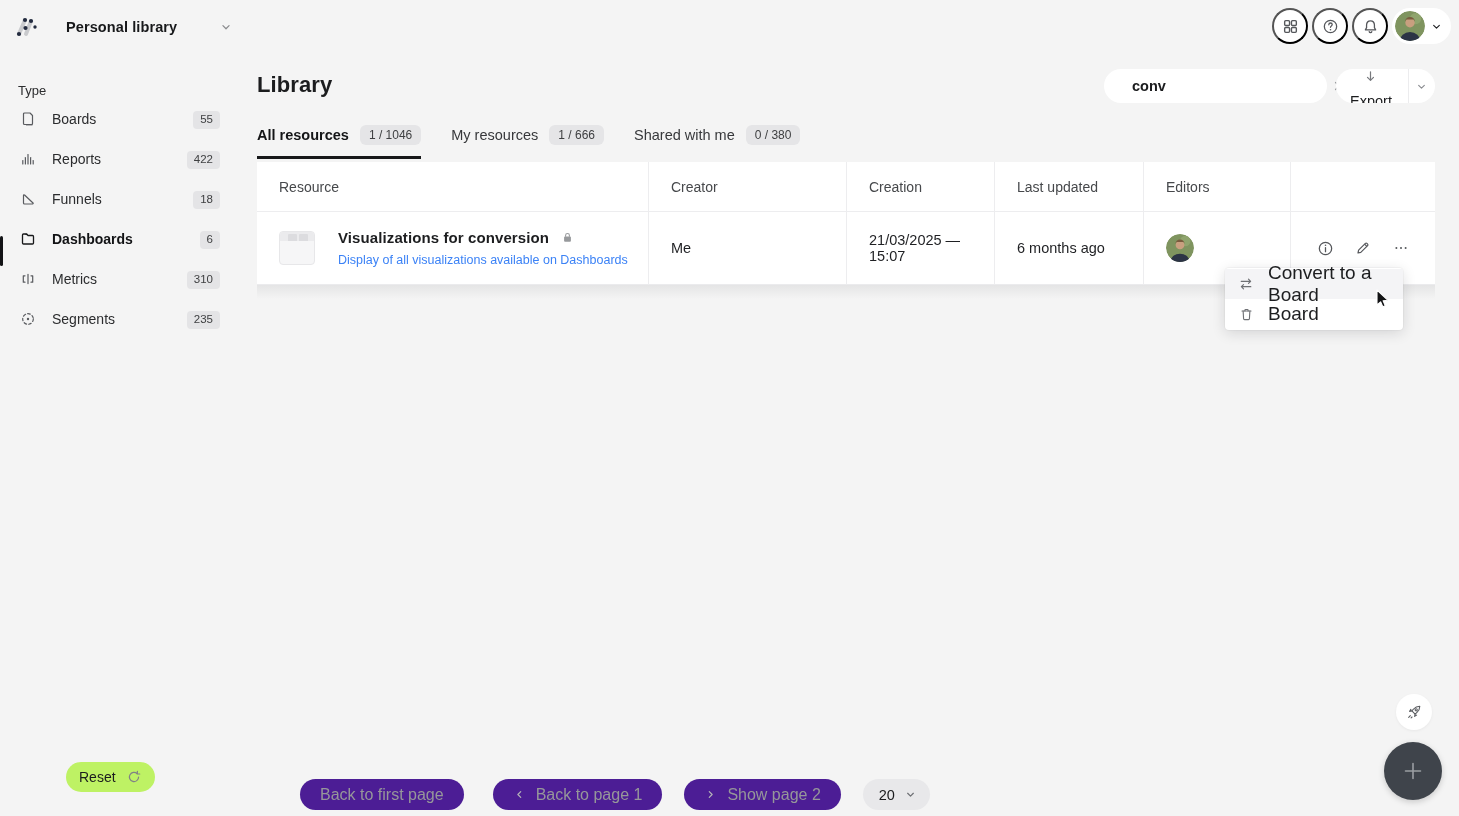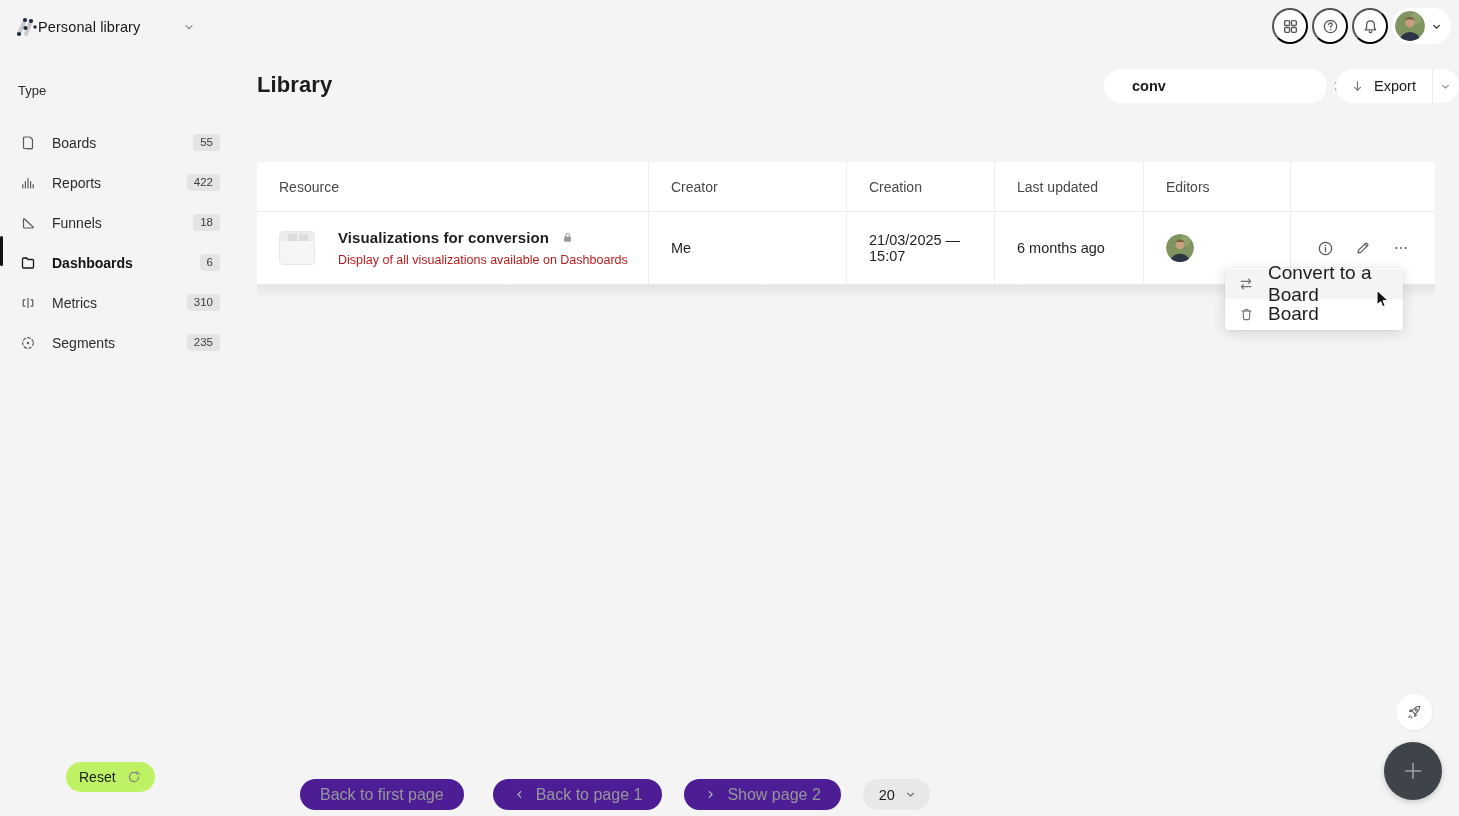--- a/index.html
+++ b/index.html
@@ -3,50 +3,50 @@
 <meta charset="utf-8">
 <style>
   * { margin:0; padding:0; box-sizing:border-box; }
   html,body { width:1459px; height:816px; overflow:hidden; }
   body { font-family:"Liberation Sans", sans-serif; background:#f4f4f4; color:#1f2023; }
   .screen { position:relative; width:1459px; height:816px; background:#f4f4f4; }
 
   
   .workspace { position:absolute; left:12px; top:12px; display:flex; align-items:center; height:30px; cursor:pointer; }
   .workspace .logo { width:26px; height:26px; }
-  .workspace .ws-name { margin-left:0; font-size:14.5px; font-weight:400; color:#17181a; letter-spacing:.1px; }
+  .workspace .ws-name { margin-left:28px; font-size:14.5px; font-weight:700; color:#17181a; letter-spacing:.1px; }
   .workspace .ws-chev { margin-left:42px; color:#8a8b8e; display:flex; }
 
   .top-actions { position:absolute; right:8px; top:8px; display:flex; align-items:center; gap:4px; }
   .icon-circle { width:36px; height:36px; border-radius:50%; background:#fff; display:flex; align-items:center; justify-content:center; color:#55575b; cursor:pointer; }
   .avatar-pill { height:36px; border-radius:18px; background:#fff; display:flex; align-items:center; padding:3px 8px 3px 3px; gap:5px; cursor:pointer; }
   .avatar { width:30px; height:30px; border-radius:50%; overflow:hidden; display:block; }
 
   
   .side-label { position:absolute; left:18px; top:83px; font-size:13px; color:#2c2d2f; }
   .sidenav { position:absolute; left:0; top:111px; width:240px; }
-  .nav-item { position:relative; height:40px; display:flex; align-items:flex-end; padding-left:20px; cursor:pointer; color:#4b4d50; }
+  .nav-item { position:relative; height:40px; display:flex; align-items:flex-start; padding-left:20px; cursor:pointer; color:#4b4d50; }
   .nav-item .ni-label { margin-left:16px; font-size:14px; color:#2b2c2e; }
   .nav-item .ni-count { margin-left:auto; margin-right:20px; background:#e4e4e6; color:#3f4042; font-size:11.5px; padding:3px 7px; border-radius:4px; line-height:1; }
   .nav-item.active::before { content:""; position:absolute; left:0; top:5px; width:3px; height:30px; background:#121315; border-radius:2px; }
   .nav-item.active .ni-label { font-weight:700; color:#121315; }
   .nav-item.active { color:#1b1c1e; }
 
   .reset-btn { position:absolute; left:66px; top:762px; height:30px; border-radius:15px; background:#bef264; border:none; display:flex; align-items:center; gap:10px; padding:0 13px; font-size:14px; color:#1b1c1e; cursor:pointer; font-family:inherit; }
   .reset-btn .rld { color:#808286; display:flex; }
 
   
   .page-title { position:absolute; left:257px; top:72px; font-size:22px; font-weight:700; color:#1b1c1e; letter-spacing:.1px; }
 
   .search-pill { position:absolute; left:1104px; top:69px; width:223px; height:34px; background:#fff; border-radius:17px; display:flex; align-items:center; padding:0 12px 0 28px; }
   .search-pill input { border:none; outline:none; background:transparent; flex:1; font-size:14.5px; color:#1b1c1e; font-family:inherit;font-weight:bold; }
   .search-clear { background:none; border:none; color:#9b9da0; display:flex; cursor:pointer; padding:2px; }
 
   .export-btn { position:absolute; left:1336px; top:69px; height:34px; background:#fff; border-radius:17px; display:flex; align-items:stretch; overflow:hidden; }
-  .export-main { display:flex; align-items:center; gap:9px; padding:0 16px 0 14px; cursor:pointer; font-size:14.5px; color:#1b1c1e; border-right:1px solid #ececee; }
+  .export-main { display:flex; align-items:center; gap:9px; padding:0 16px 0 14px; cursor:pointer; font-size:14.5px; color:#1b1c1e; border-right:1px solid #ececee;flex-direction:column; }
   .export-main .dl { color:#77797d; display:flex; }
   .export-caret { width:26px; display:flex; align-items:center; justify-content:center; color:#8a8c90; cursor:pointer; }
 
   
   .tabs { position:absolute; left:257px; top:125px; display:flex; gap:30px; }
   .tab { position:relative; display:flex; align-items:center; gap:11px; padding-bottom:14px; cursor:pointer; }
   .tab .tab-label { font-size:14.5px; color:#37383b; }
   .tab.active .tab-label { font-weight:700; color:#141517; }
   .tab .tab-badge { background:#e5e5e7; color:#3f4042; font-size:12px; padding:3px 9px; border-radius:6px; line-height:1.2; white-space:nowrap; }
   .tab.active::after { content:""; position:absolute; left:0; right:0; bottom:0; height:3px; background:#17181a; }
@@ -58,21 +58,21 @@
   .th + .th, .td + .td { border-left:1px solid #ededef; }
   .th:first-child, .td:first-child { border-left:none; }
   .td { height:73px; display:flex; align-items:center; padding-left:22px; font-size:14.5px; color:#1f2023; border-bottom:1px solid #ebebed; }
   .td.res { gap:23px; padding-left:22px; }
   .thumb { width:36px; height:34px; border-radius:4px; background:#f6f6f7; border:1px solid #e7e7e9; overflow:hidden; flex:none; }
   .thumb .t-top { height:9px; background:#ebebed; display:flex; gap:2px; padding:2px 0 0 8px; }
   .thumb .t-tab { width:9px; height:7px; background:#dcdcdf; border-radius:1px 1px 0 0; }
   .res-text .res-title-row { display:flex; align-items:center; gap:12px; }
   .res-title { font-size:15px; font-weight:700; color:#1d1e20; letter-spacing:.1px; }
   .lock { color:#97999c; display:flex; }
-  .res-desc { margin-top:7px; font-size:12.5px; color:#b91c1c; }
+  .res-desc { margin-top:7px; font-size:12.5px; color:#3b82f6; }
   .td.actions { justify-content:center; gap:10px; padding-left:0; }
   .row-action { background:none; border:none; width:28px; height:28px; display:flex; align-items:center; justify-content:center; color:#55575b; cursor:pointer; border-radius:50%; }
   .ed-avatar { width:28px; height:28px; border-radius:50%; overflow:hidden; }
   .table-fade { position:absolute; left:257px; top:285px; width:1178px; height:14px; background:linear-gradient(to bottom, rgba(25,28,34,0.07), rgba(25,28,34,0)); }
 
   
   .ctx-menu { position:absolute; left:1225px; top:268px; width:178px; background:#fff; border-radius:4px; box-shadow:0 3px 14px rgba(20,22,26,.14), 0 0 0 1px rgba(20,22,26,.03); padding:1px 0; z-index:5; }
   .ctx-item { height:30px; display:flex; align-items:center; gap:14px; padding:0 13px; font-size:19px; color:#1d1e20; cursor:pointer; }
   .ctx-item.hovered { background:#f4f4f6; }
   .ctx-item .ctx-ic { color:#6e7074; display:flex; width:16px; justify-content:center; }
@@ -265,20 +265,34 @@
     </div>
     <div class="export-caret">
       <span>
         <svg viewBox="0 0 16 16" width="13" height="13" fill="none" stroke="currentColor" stroke-width="1.4" stroke-linecap="round" stroke-linejoin="round">
             <path d="M4.5 6.5 L8 10 L11.5 6.5"></path>
           </svg>
       </span>
     </div>
   </div>
 
+  <div class="tabs">
+    <div class="tab active">
+      <span class="tab-label">All resources</span>
+      <span class="tab-badge">1 / 1046</span>
+    </div>
+    <div class="tab">
+      <span class="tab-label">My resources</span>
+      <span class="tab-badge">1 / 666</span>
+    </div>
+    <div class="tab">
+      <span class="tab-label">Shared with me</span>
+      <span class="tab-badge">0 / 380</span>
+    </div>
+  </div>
 
   <div class="table">
     <div class="tgrid">
       <div class="th">Resource</div>
       <div class="th">Creator</div>
       <div class="th">Creation</div>
       <div class="th">Last updated</div>
       <div class="th">Editors</div>
       <div class="th"></div>
     </div>

